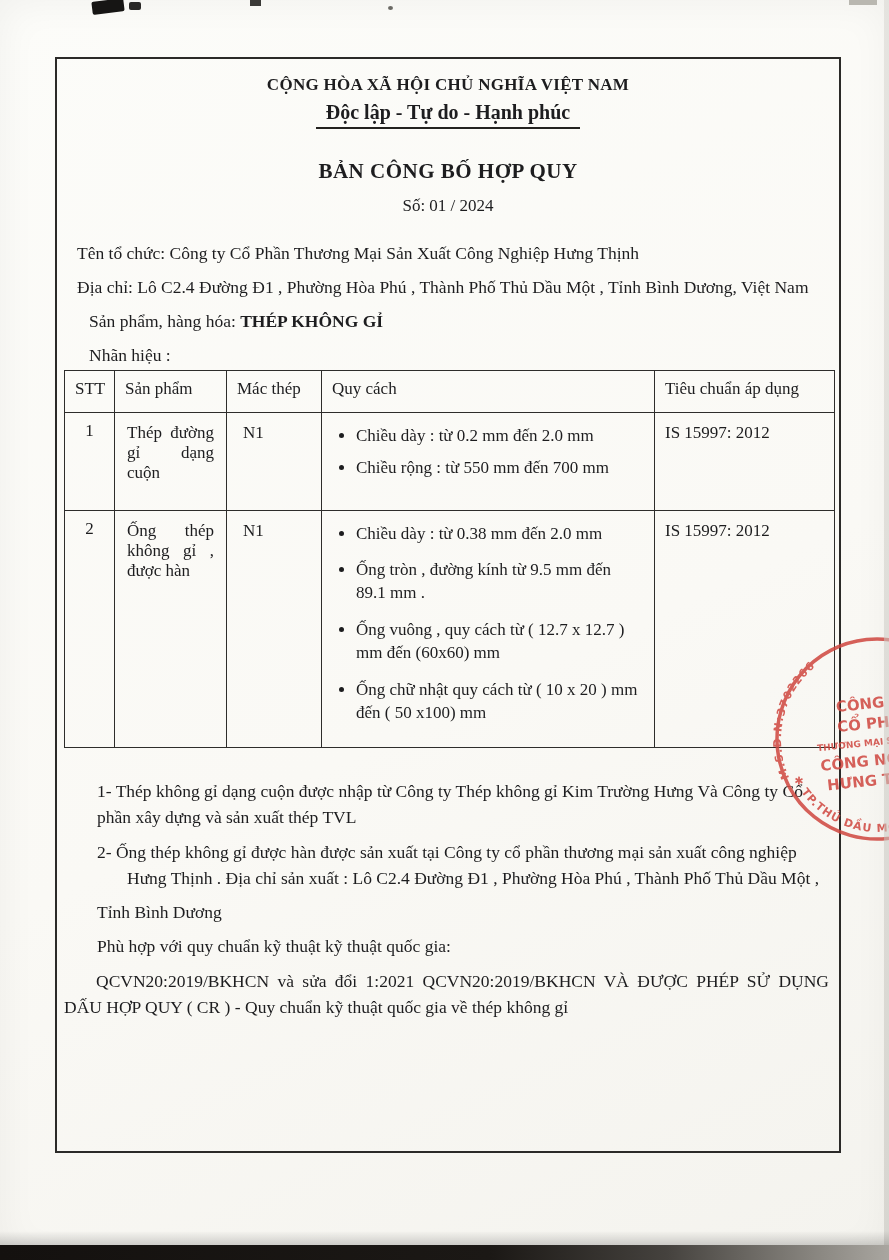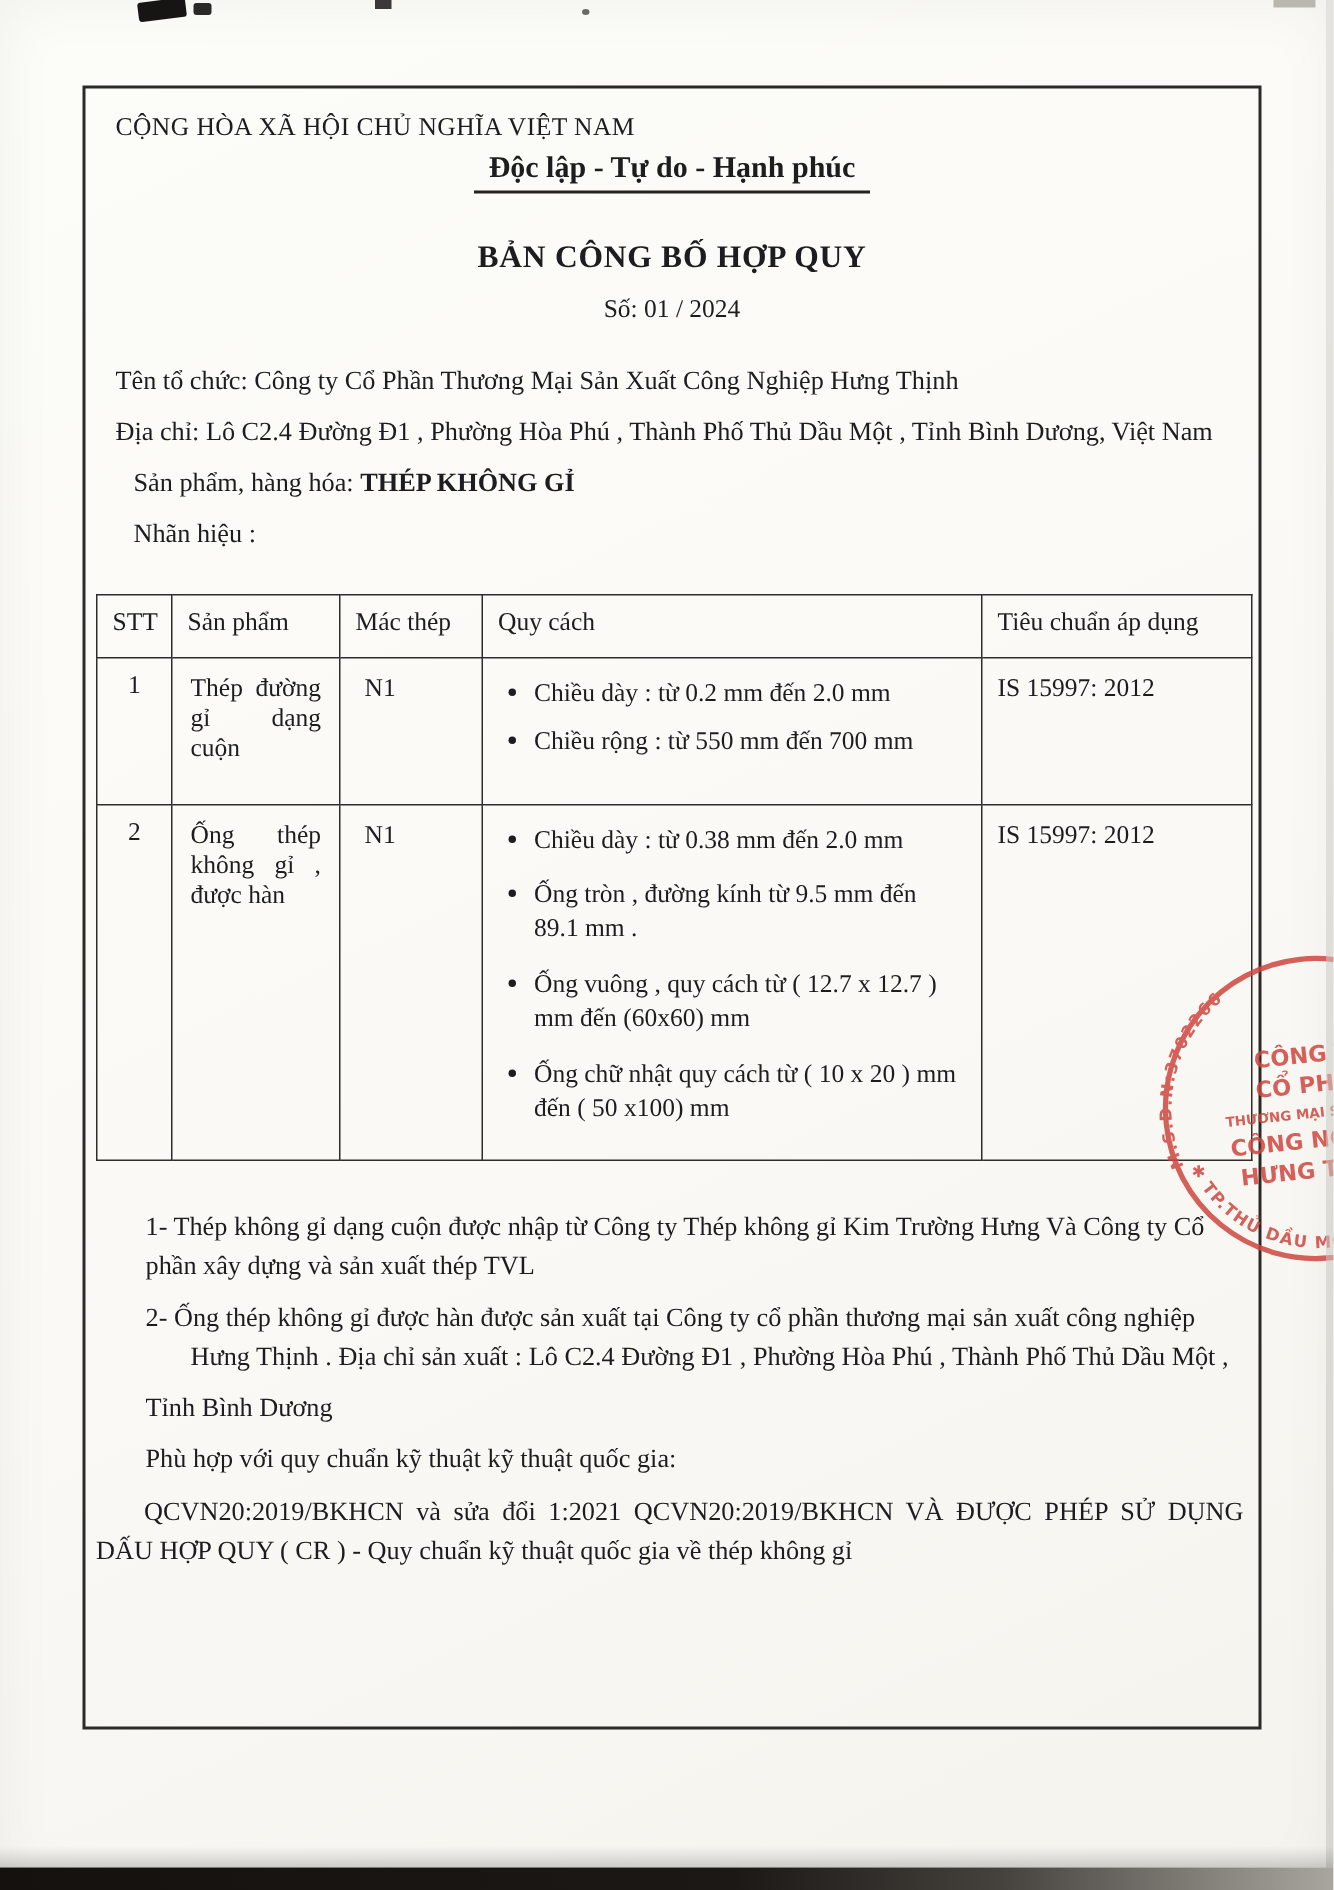--- a/index.html
+++ b/index.html
@@ -26,33 +26,33 @@
   .bottom-band { position:absolute; left:0; bottom:0; width:100%; height:15px;
     background:linear-gradient(90deg,#14110f 0%,#1b1815 55%,#45423e 75%,#8a8781 92%,#a9a6a0 100%); }
   .right-edge { position:absolute; right:0; top:0; width:5px; height:100%;
     background:linear-gradient(180deg,#d8d6d1,#c4c2bc); opacity:.55; }
 
   
   .frame {
     position:absolute; left:55px; top:57px; width:786px; height:1096px;
     border:2px solid #2b2a28; padding:16px 20px 0;
   }
-  .vn-header { font-weight:normal; font-size:17px; letter-spacing:.3px; }
+  .vn-header { text-align:center; font-weight:bold; font-size:17px; letter-spacing:.3px; }
   .motto-wrap { text-align:center; margin-top:6px; }
   .motto { display:inline-block; font-weight:bold; font-size:20px;
     border-bottom:2px solid #23221f; padding:0 10px 3px; }
   .doc-title { text-align:center; font-weight:bold; font-size:21px; margin-top:30px; letter-spacing:.5px; }
   .doc-no { text-align:center; font-size:17px; margin-top:12px; }
 
   .para { font-size:17.5px; line-height:1.55; margin-top:7px; }
   .para.first { margin-top:24px; }
   .para.indent { margin-left:12px; }
   .para b { font-weight:bold; }
 
-  table.doc-table { border-collapse:collapse; margin:26px 0 0 -13px; width:770px; table-layout:fixed; }
+  table.doc-table { border-collapse:collapse; margin:0 0 0 -13px; width:770px; table-layout:fixed; }
   .doc-table th, .doc-table td {
     border:1.5px solid #2e2d2b; vertical-align:top; font-size:17px;
     font-weight:normal; text-align:left; padding:8px 10px;
   }
   .doc-table thead tr { height:42px; }
   .doc-table tr.r1 { height:98px; }
   .doc-table tr.r2 { height:236px; }
   .col-stt { width:50px; } .col-prod { width:112px; } .col-grade { width:95px; }
   .col-spec { width:333px; } .col-std { width:180px; }
   td.c-stt, th.c-stt { text-align:center; }

